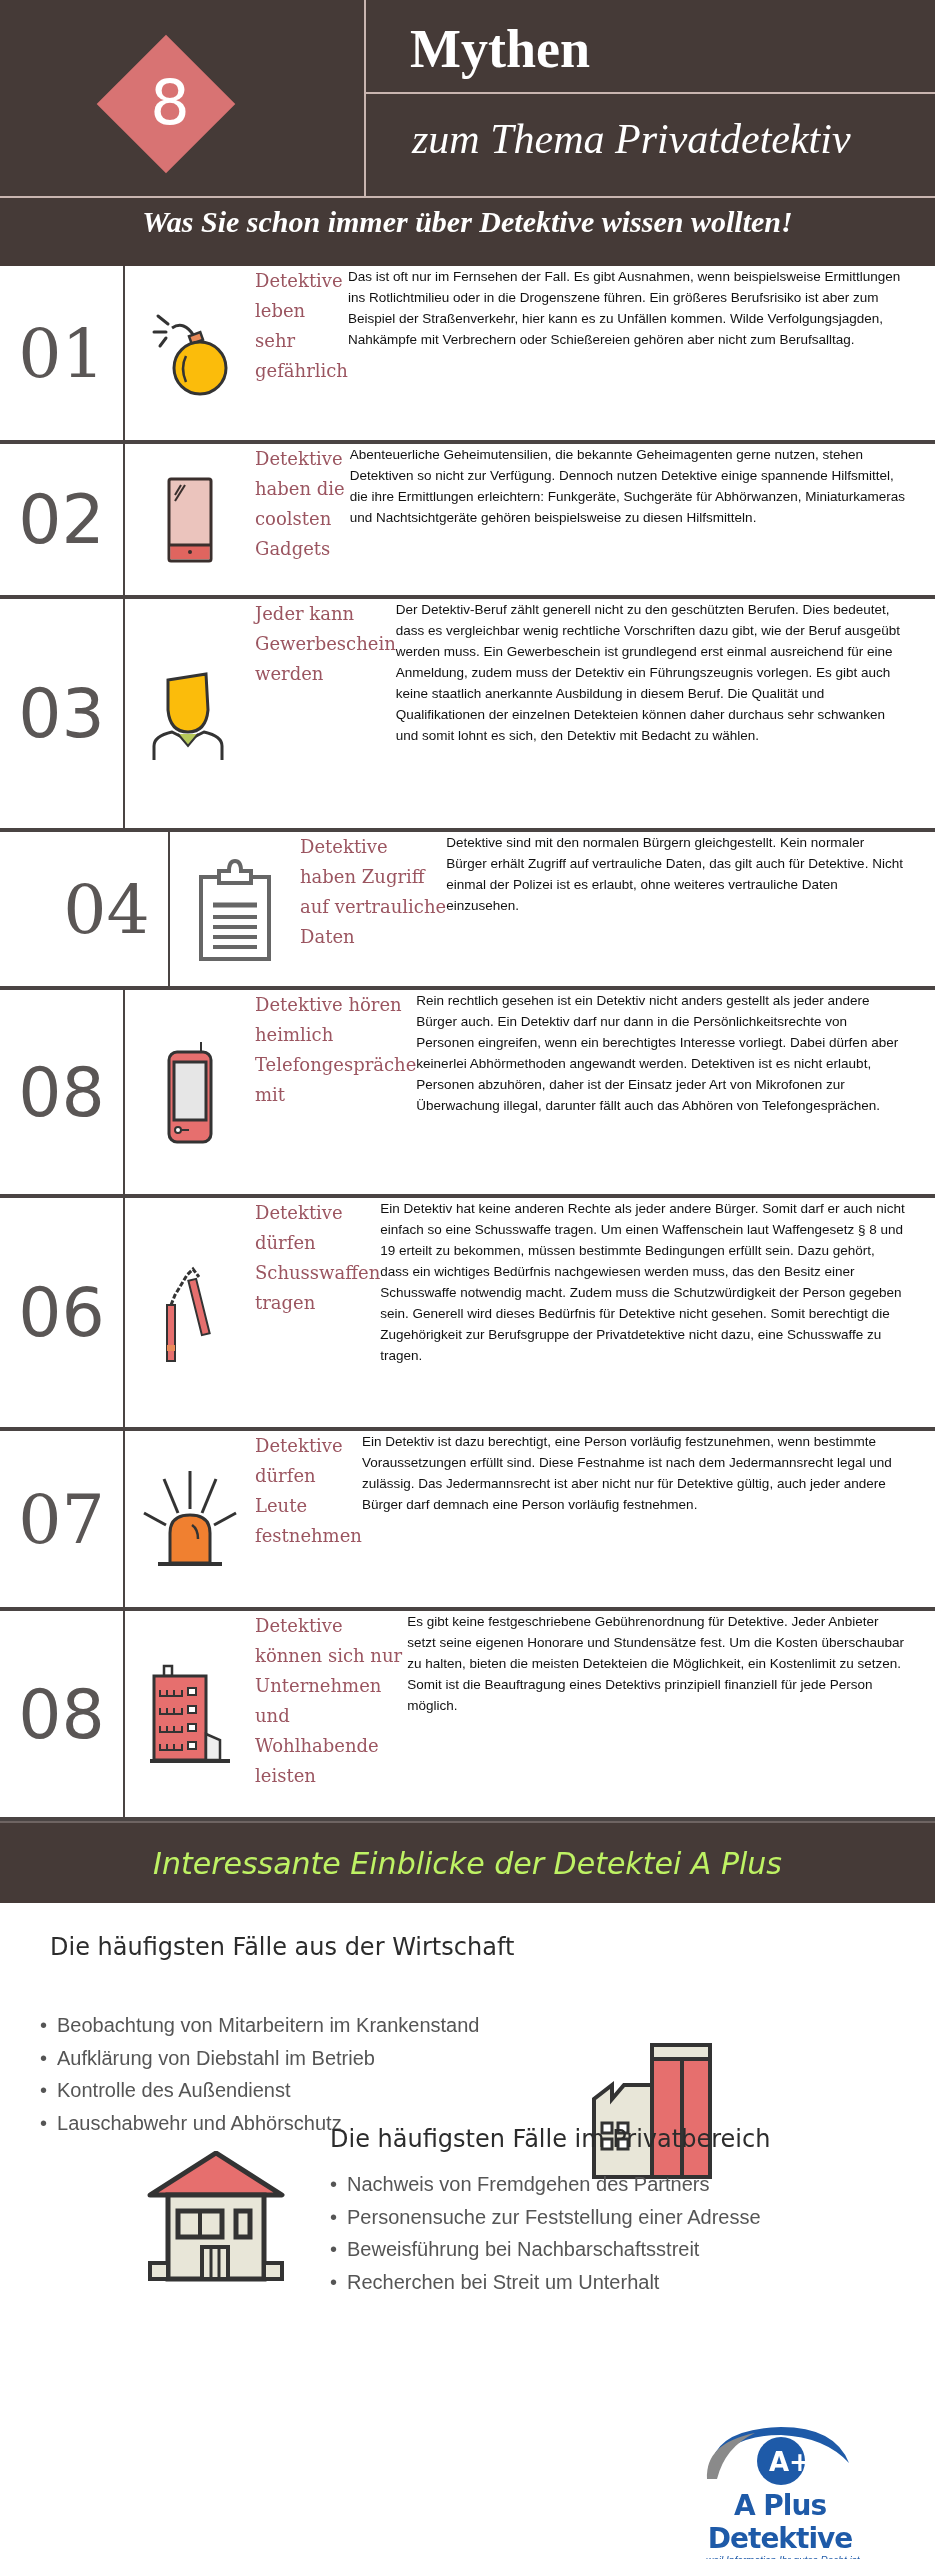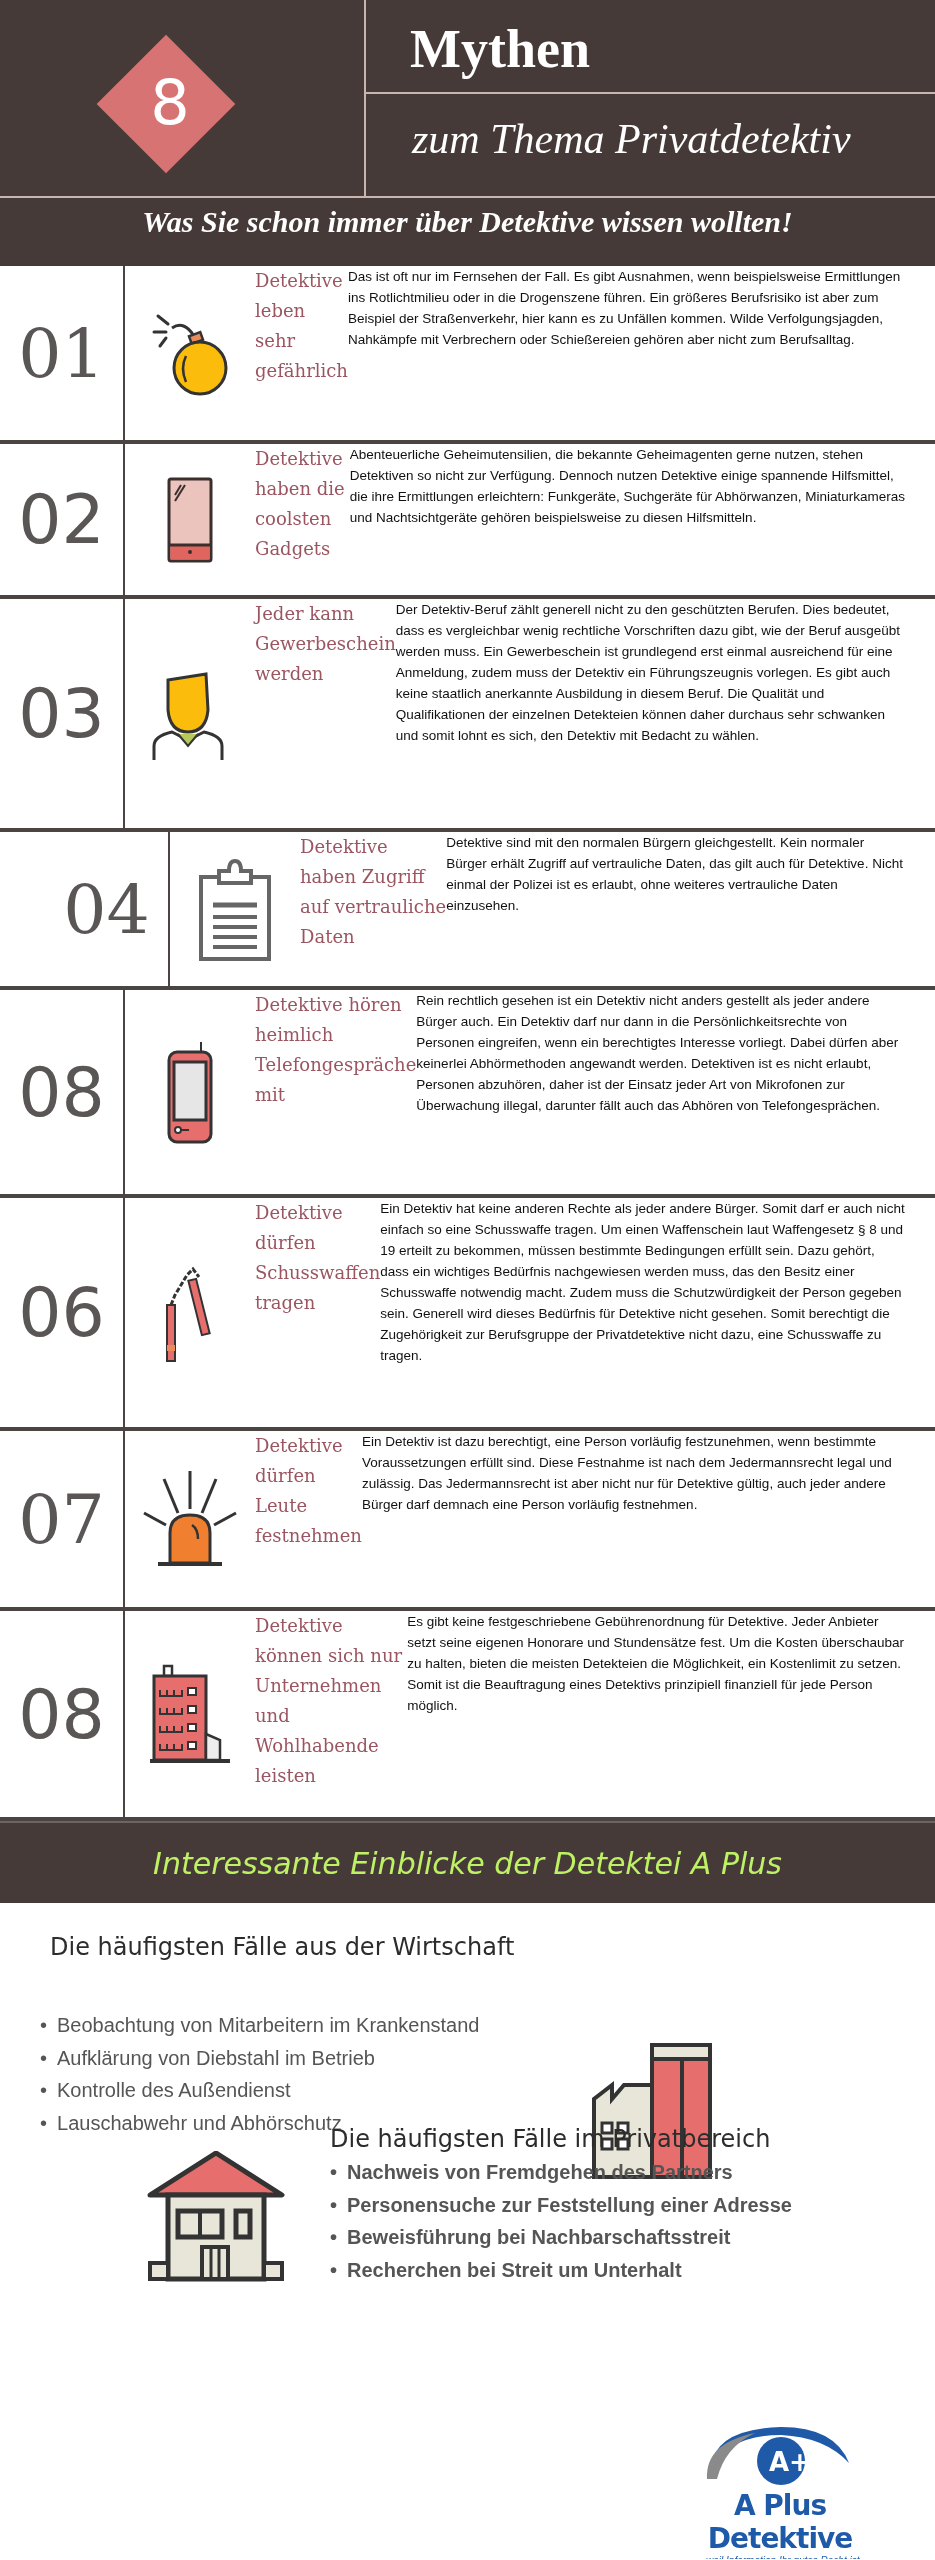--- a/index.html
+++ b/index.html
@@ -257,21 +257,21 @@
       <rect x="32" y="60" width="44" height="26" fill="#e8e6d8" stroke="#333" stroke-width="5"></rect>
       <line x1="54" y1="60" x2="54" y2="86" stroke="#333" stroke-width="4"></line>
       <rect x="90" y="60" width="14" height="26" fill="#e8e6d8" stroke="#333" stroke-width="5"></rect>
       <rect x="56" y="96" width="26" height="32" fill="#e8e6d8" stroke="#333" stroke-width="4"></rect>
       <line x1="65" y1="98" x2="65" y2="128" stroke="#333" stroke-width="3"></line>
       <line x1="73" y1="98" x2="73" y2="128" stroke="#333" stroke-width="3"></line>
     </svg>
   </div>
 
   <div class="case-title" style="left:330px; top:222px;">Die häufigsten Fälle im Privatbereich</div>
-  <ul class="case-list" style="left:330px; top:253px;font-weight:bold;">
+  <ul class="case-list" style="left:330px; top:265px;">
     <li>Nachweis von Fremdgehen des Partners</li>
     <li>Personensuche zur Feststellung einer Adresse</li>
     <li>Beweisführung bei Nachbarschaftsstreit</li>
     <li>Recherchen bei Streit um Unterhalt</li>
   </ul>
 
   <div class="logo">
     <div style="height:66px; position:relative;">
       <svg width="150" height="66" viewBox="0 0 150 66" style="position:absolute; left:45px; top:0;">
         <path d="M6 44 Q10 6 76 4 Q130 4 144 40 Q120 14 76 12 Q26 12 6 44 Z" fill="#1e5aa8"></path>

